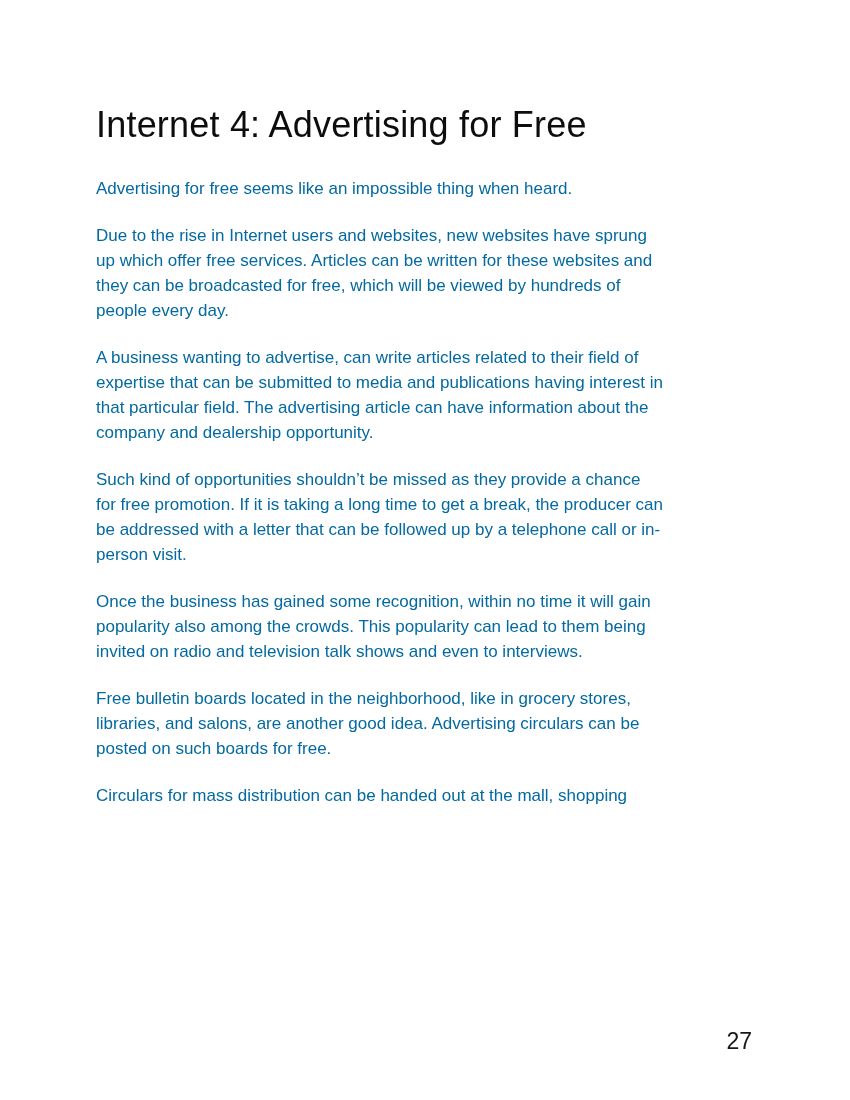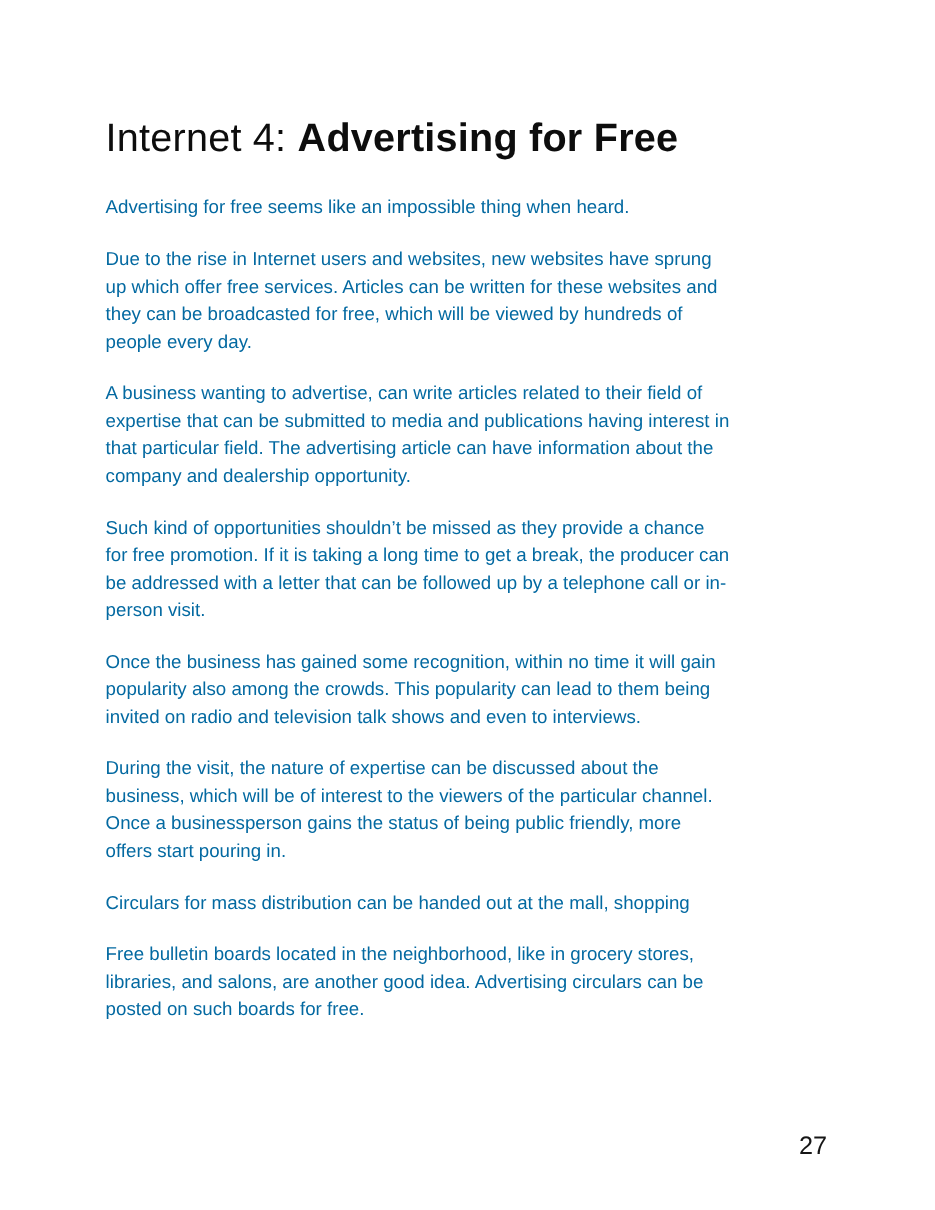--- a/index.html
+++ b/index.html
@@ -26,21 +26,21 @@
     padding-top: 104px;
     margin: 0 0 30px 0;
     font-size: 36px;
     line-height: 42px;
     font-weight: 400;
     color: #0d0d0d;
     letter-spacing: 0.2px;
     white-space: nowrap;
   }
   h1.chapter-heading .title-bold {
-    font-weight: 700;
+    font-weight: 400;
   }
 
   p.body-paragraph {
     margin: 0 0 22px 0;
     font-size: 17px;
     line-height: 25px;
     color: #0369a1;
     white-space: pre-line; 
   }
 
@@ -72,25 +72,21 @@
 expertise that can be submitted to media and publications having interest in
 that particular field. The advertising article can have information about the
 company and dealership opportunity.</p>
     <p class="body-paragraph">Such kind of opportunities shouldn’t be missed as they provide a chance
 for free promotion. If it is taking a long time to get a break, the producer can
 be addressed with a letter that can be followed up by a telephone call or in-
 person visit.</p>
     <p class="body-paragraph">Once the business has gained some recognition, within no time it will gain
 popularity also among the crowds. This popularity can lead to them being
 invited on radio and television talk shows and even to interviews.</p>
-    <p class="body-paragraph">During the visit, the nature of expertise can be discussed about the
-business, which will be of interest to the viewers of the particular channel.
-Once a businessperson gains the status of being public friendly, more
-offers start pouring in.</p>
-    <p class="body-paragraph">Circulars for mass distribution can be handed out at the mall, shopping</p>
     <p class="body-paragraph">Free bulletin boards located in the neighborhood, like in grocery stores,
 libraries, and salons, are another good idea. Advertising circulars can be
 posted on such boards for free.</p>
+    <p class="body-paragraph">Circulars for mass distribution can be handed out at the mall, shopping</p>
 
   </div>
 
   <div class="page-number">27</div>
 </div>
 
 </body></html>

